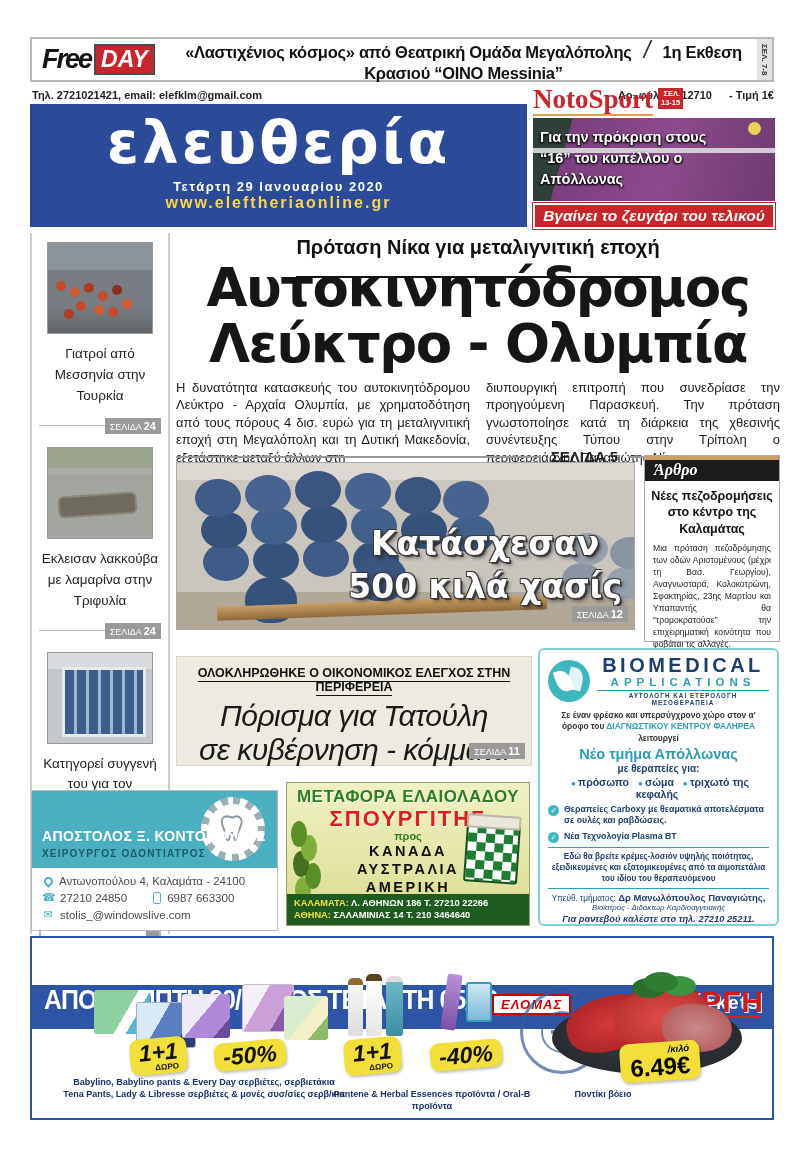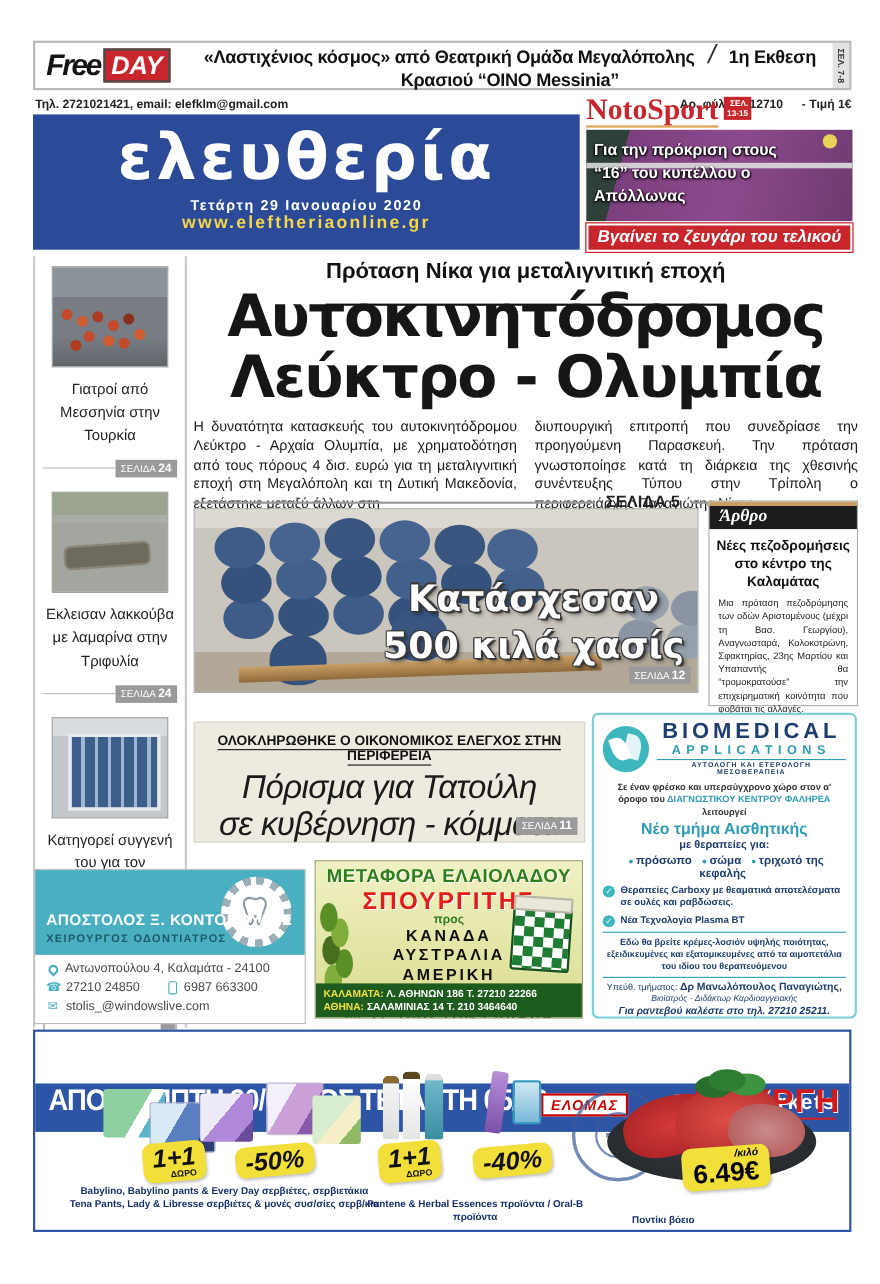--- a/index.html
+++ b/index.html
@@ -175,21 +175,21 @@
   .p-pan2 { left:334px; top:36px; width:16px; height:62px; border-radius:5px 5px 3px 3px; background:linear-gradient(#fff,#e5e5e5); border-top:7px solid #5a4420; }
   .p-herbal { left:354px; top:38px; width:17px; height:60px; border-radius:6px 6px 3px 3px; background:linear-gradient(#6fb8c9,#3a8da0); border-top:6px solid #ddd; }
   .p-oral1 { left:412px; top:36px; width:15px; height:56px; background:linear-gradient(#b890d8,#7a50a8); transform:rotate(8deg); border-radius:3px; }
   .p-oral2 { left:434px; top:44px; width:26px; height:40px; background:linear-gradient(#cfe8f2,#7ab8d8); border:2px solid #3a9ac0; border-radius:3px; }
   .b1 { left:98px; top:100px; }
   .b2 { left:182px; top:103px; }
   .b3 { left:312px; top:100px; }
   .b4 { left:398px; top:103px; }
   .cap1 { left:22px; top:138px; width:300px; }
   .cap2 { left:292px; top:150px; width:216px; }
-  .cap3 { left:526px; top:150px; width:90px;margin-top:15px; }
+  .cap3 { left:526px; top:150px; width:90px; }
 </style>
 </head>
 <body>
 
 <div class="page">
 
   <div class="topbar">
     <div class="freeday">
       <span class="free">Free</span>
       <span class="day">DAY</span>
@@ -309,21 +309,21 @@
         <div class="bm-title1">BIOMEDICAL</div>
         <div class="bm-title2">APPLICATIONS</div>
         <div class="bm-tagline">ΑΥΤΟΛΟΓΗ ΚΑΙ ΕΤΕΡΟΛΟΓΗ ΜΕΣΟΘΕΡΑΠΕΙΑ</div>
       </div>
     </div>
     <div class="bm-intro">
       <span>Σε έναν φρέσκο και υπερσύγχρονο χώρο στον α' όροφο του</span>
       <span class="hl">ΔΙΑΓΝΩΣΤΙΚΟΥ ΚΕΝΤΡΟΥ ΦΑΛΗΡΕΑ</span>
       <span>λειτουργεί</span>
     </div>
-    <div class="bm-dept">Νέο τμήμα Αισθητικής</div>
+    <div class="bm-dept">Νέο τμήμα Απόλλωνας</div>
     <div class="bm-for">με θεραπείες για:</div>
     <div class="bm-bullets">
       <span>πρόσωπο</span>
       <span>σώμα</span>
       <span>τριχωτό της κεφαλής</span>
     </div>
     <div class="bm-item">
       <span class="bm-check">✓</span>
       <span class="bm-item-text">Θεραπείες Carboxy με θεαματικά αποτελέσματα σε ουλές και ραβδώσεις.</span>
     </div>

